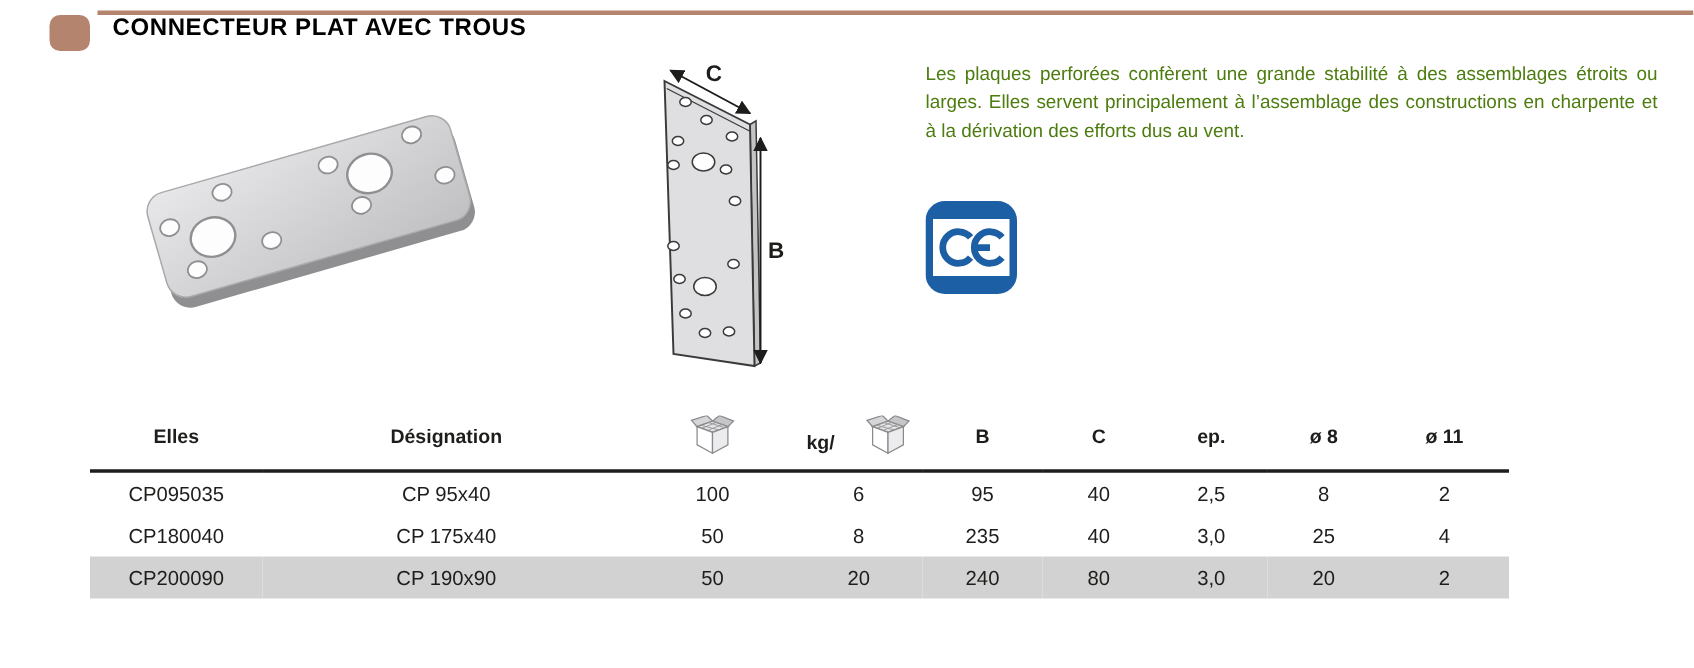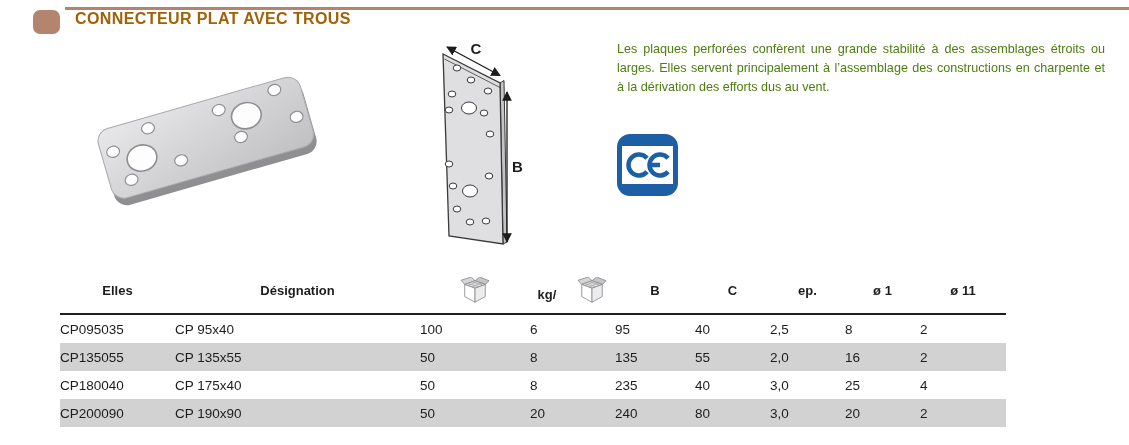--- a/index.html
+++ b/index.html
@@ -11,21 +11,21 @@
   
   .accent-square{
     position:absolute;left:33px;top:10px;width:27px;height:24px;
     border-radius:7px;background:#b5846f;
   }
   .header-rule{
     position:absolute;left:65px;top:7px;right:0;height:3px;background:#b5846f;
   }
   .page-title{
     position:absolute;left:75px;top:10px;margin:0;
-    font-size:16px;font-weight:bold;letter-spacing:.4px;color:#a16207;
+    font-size:16px;font-weight:bold;letter-spacing:.4px;color:#000000;
   }
   
   .description{
     position:absolute;left:617px;top:27px;width:488px;
     font-size:12.6px;line-height:19px;text-align:justify;color:#4d7c0f;
   }
   
   .photo-svg{position:absolute;left:55px;top:58px;}
   .diagram-svg{position:absolute;left:420px;top:36px;}
   .ce-svg{position:absolute;left:617px;top:134px;}
@@ -34,21 +34,21 @@
     position:absolute;left:60px;top:268px;width:946px;
     border-collapse:collapse;table-layout:fixed;
   }
   table.products th{
     height:45px;padding:0;font-size:13px;font-weight:bold;
     text-align:center;vertical-align:middle;
     border-bottom:2px solid #1d1d1b;
   }
   table.products td{
     height:28px;padding:0;font-size:13.5px;font-weight:normal;
-    vertical-align:middle;
+    text-align:center;vertical-align:middle;
   }
   table.products tbody tr.alt{background:#d2d2d2;}
   .th-icon-wrap{display:flex;align-items:flex-end;justify-content:center;gap:21px;}
   .th-icon-wrap .kg-label{padding-bottom:3px;}
 </style>
 </head>
 <body>
 
 <div class="header-rule"></div>
 <div class="accent-square"></div>
@@ -170,45 +170,34 @@
             <polygon points="5,8 16,4 27,8 16,12" fill="#e4e4e6" stroke="#8a8a8c" stroke-width="0.9"></polygon>
             <path d="M8,7 L21,10.5 M13,5 L24,8.5 M13,10.5 L24,6 M8,9.3 L19,4.8" stroke="#9a9a9c" stroke-width="0.7" fill="none"></path>
             <polygon points="5,8 16,12 16,27 5,21" fill="#ffffff" stroke="#8a8a8c" stroke-width="0.9"></polygon>
             <polygon points="16,12 27,8 27,21 16,27" fill="#ececee" stroke="#8a8a8c" stroke-width="0.9"></polygon>
           </svg>
         </span>
       </th>
       <th>B</th>
       <th>C</th>
       <th>ep.</th>
-      <th>ø 1</th>
+      <th>ø 8</th>
       <th>ø 11</th>
     </tr>
   </thead>
   <tbody>
       <tr>
         <td>CP095035</td>
         <td>CP 95x40</td>
         <td>100</td>
         <td>6</td>
         <td>95</td>
         <td>40</td>
         <td>2,5</td>
         <td>8</td>
-        <td>2</td>
-      </tr>
-      <tr class="alt">
-        <td>CP135055</td>
-        <td>CP 135x55</td>
-        <td>50</td>
-        <td>8</td>
-        <td>135</td>
-        <td>55</td>
-        <td>2,0</td>
-        <td>16</td>
         <td>2</td>
       </tr>
       <tr>
         <td>CP180040</td>
         <td>CP 175x40</td>
         <td>50</td>
         <td>8</td>
         <td>235</td>
         <td>40</td>
         <td>3,0</td>

